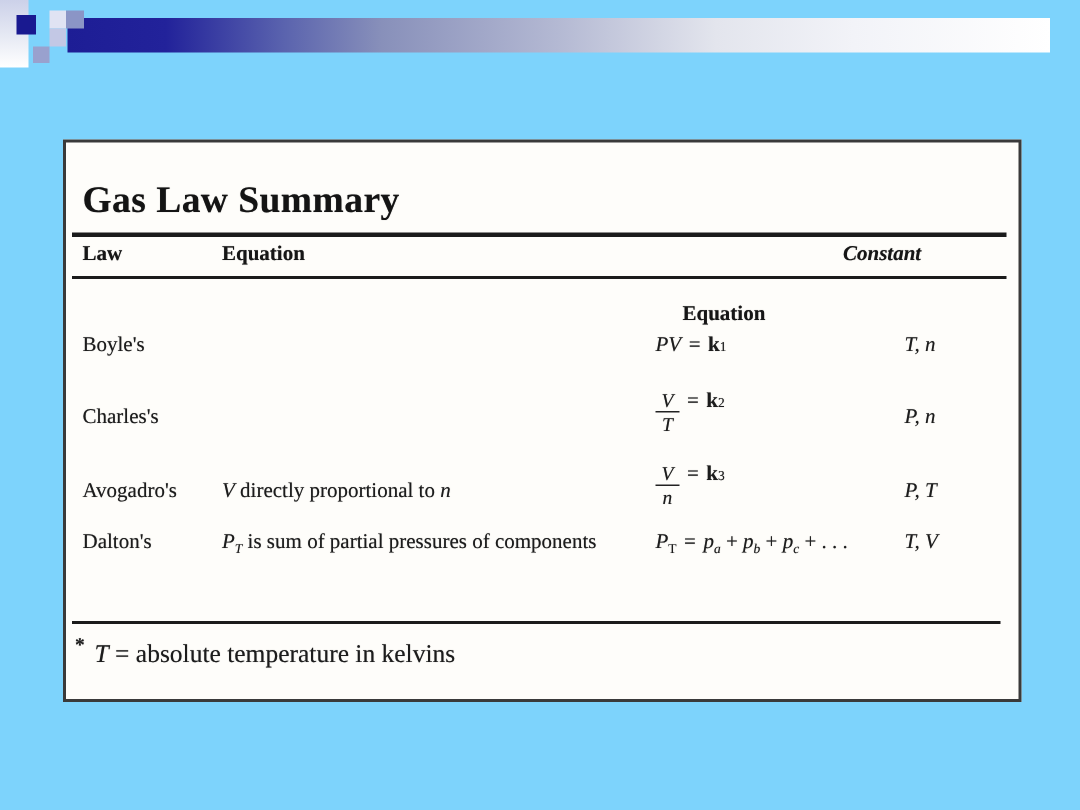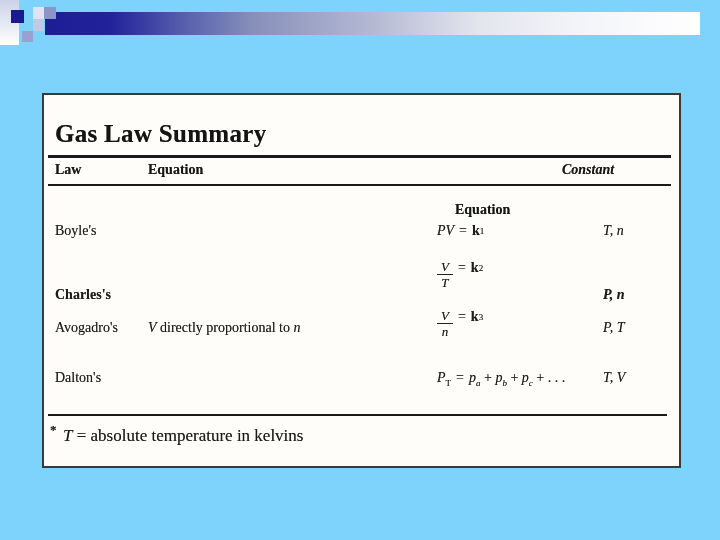--- a/index.html
+++ b/index.html
@@ -39,21 +39,21 @@
   .rule{position:absolute;background:#1b1b1b;}
   .rule-title {left:4px;top:60px; width:623px;height:3px;}
   .rule-header{left:4px;top:89px; width:623px;height:2px;}
   .rule-foot  {left:4px;top:319px;width:619px;height:2px;}
 
   .hdr{position:absolute;top:67px;font-size:14px;font-weight:bold;color:#161616;text-align:right;}
   .hdr-law{left:11px;} .hdr-stmt{left:104px;} .hdr-eq{left:411px;margin-top:40px;} .hdr-const{left:518px;font-style:italic;}
 
   .cell{position:absolute;font-size:14px;line-height:18px;white-space:nowrap;}
   .law-col{left:11px;} .stmt-col{left:104px;} .eq-col{left:393px;} .const-col{left:559px;font-style:italic;}
-  .r1{top:127px;} .r2{top:191px;font-weight:bold;} .r3{top:224px;} .r4{top:274px;}
+  .r1{top:127px;} .r2{top:175px;} .r3{top:224px;} .r4{top:258px;}
   .eq-r2{top:164px;} .eq-r3{top:213px;}
 
   .v{font-style:italic;}
   sup.star{font-size:10px;}
   .cell sub{font-size:9px;}
   sub.it{font-style:italic;}
   .eqline{display:flex;align-items:flex-start;}
   .rel{margin:0 5px;}
   .frac{display:inline-block;text-align:center;font-size:13px;line-height:15px;}
   .frac .num{display:block;font-style:italic;padding:0 4px;}
@@ -117,20 +117,21 @@
           <span class="num">V</span>
           <span class="den">n</span>
         </span>
         <span class="rel">=</span>
         <span class="kk">k</span>
         <sub>3</sub>
       </div>
     <div class="cell const-col r3">P, T</div>
 
     <div class="cell law-col r4">Dalton's</div>
+    <div class="cell stmt-col r4"><span class="v">P</span><sub class="it">T</sub><span> is sum of partial pressures of components</span></div>
     <div class="cell eq-col r4"><span class="v">P</span><sub>T</sub><span class="rel">=</span><span class="v">p</span><sub class="it">a</sub> <span>+</span> <span class="v">p</span><sub class="it">b</sub> <span>+</span> <span class="v">p</span><sub class="it">c</sub> <span>+ . . .</span></div>
     <div class="cell const-col r4">T, V</div>
 
     <div class="rule rule-foot"></div>
     <div class="fn-marker">*</div>
     <div class="fn-body"><span class="fn-var">T</span><span> = absolute temperature in kelvins</span></div>
   </div>
 
 </div>
 

